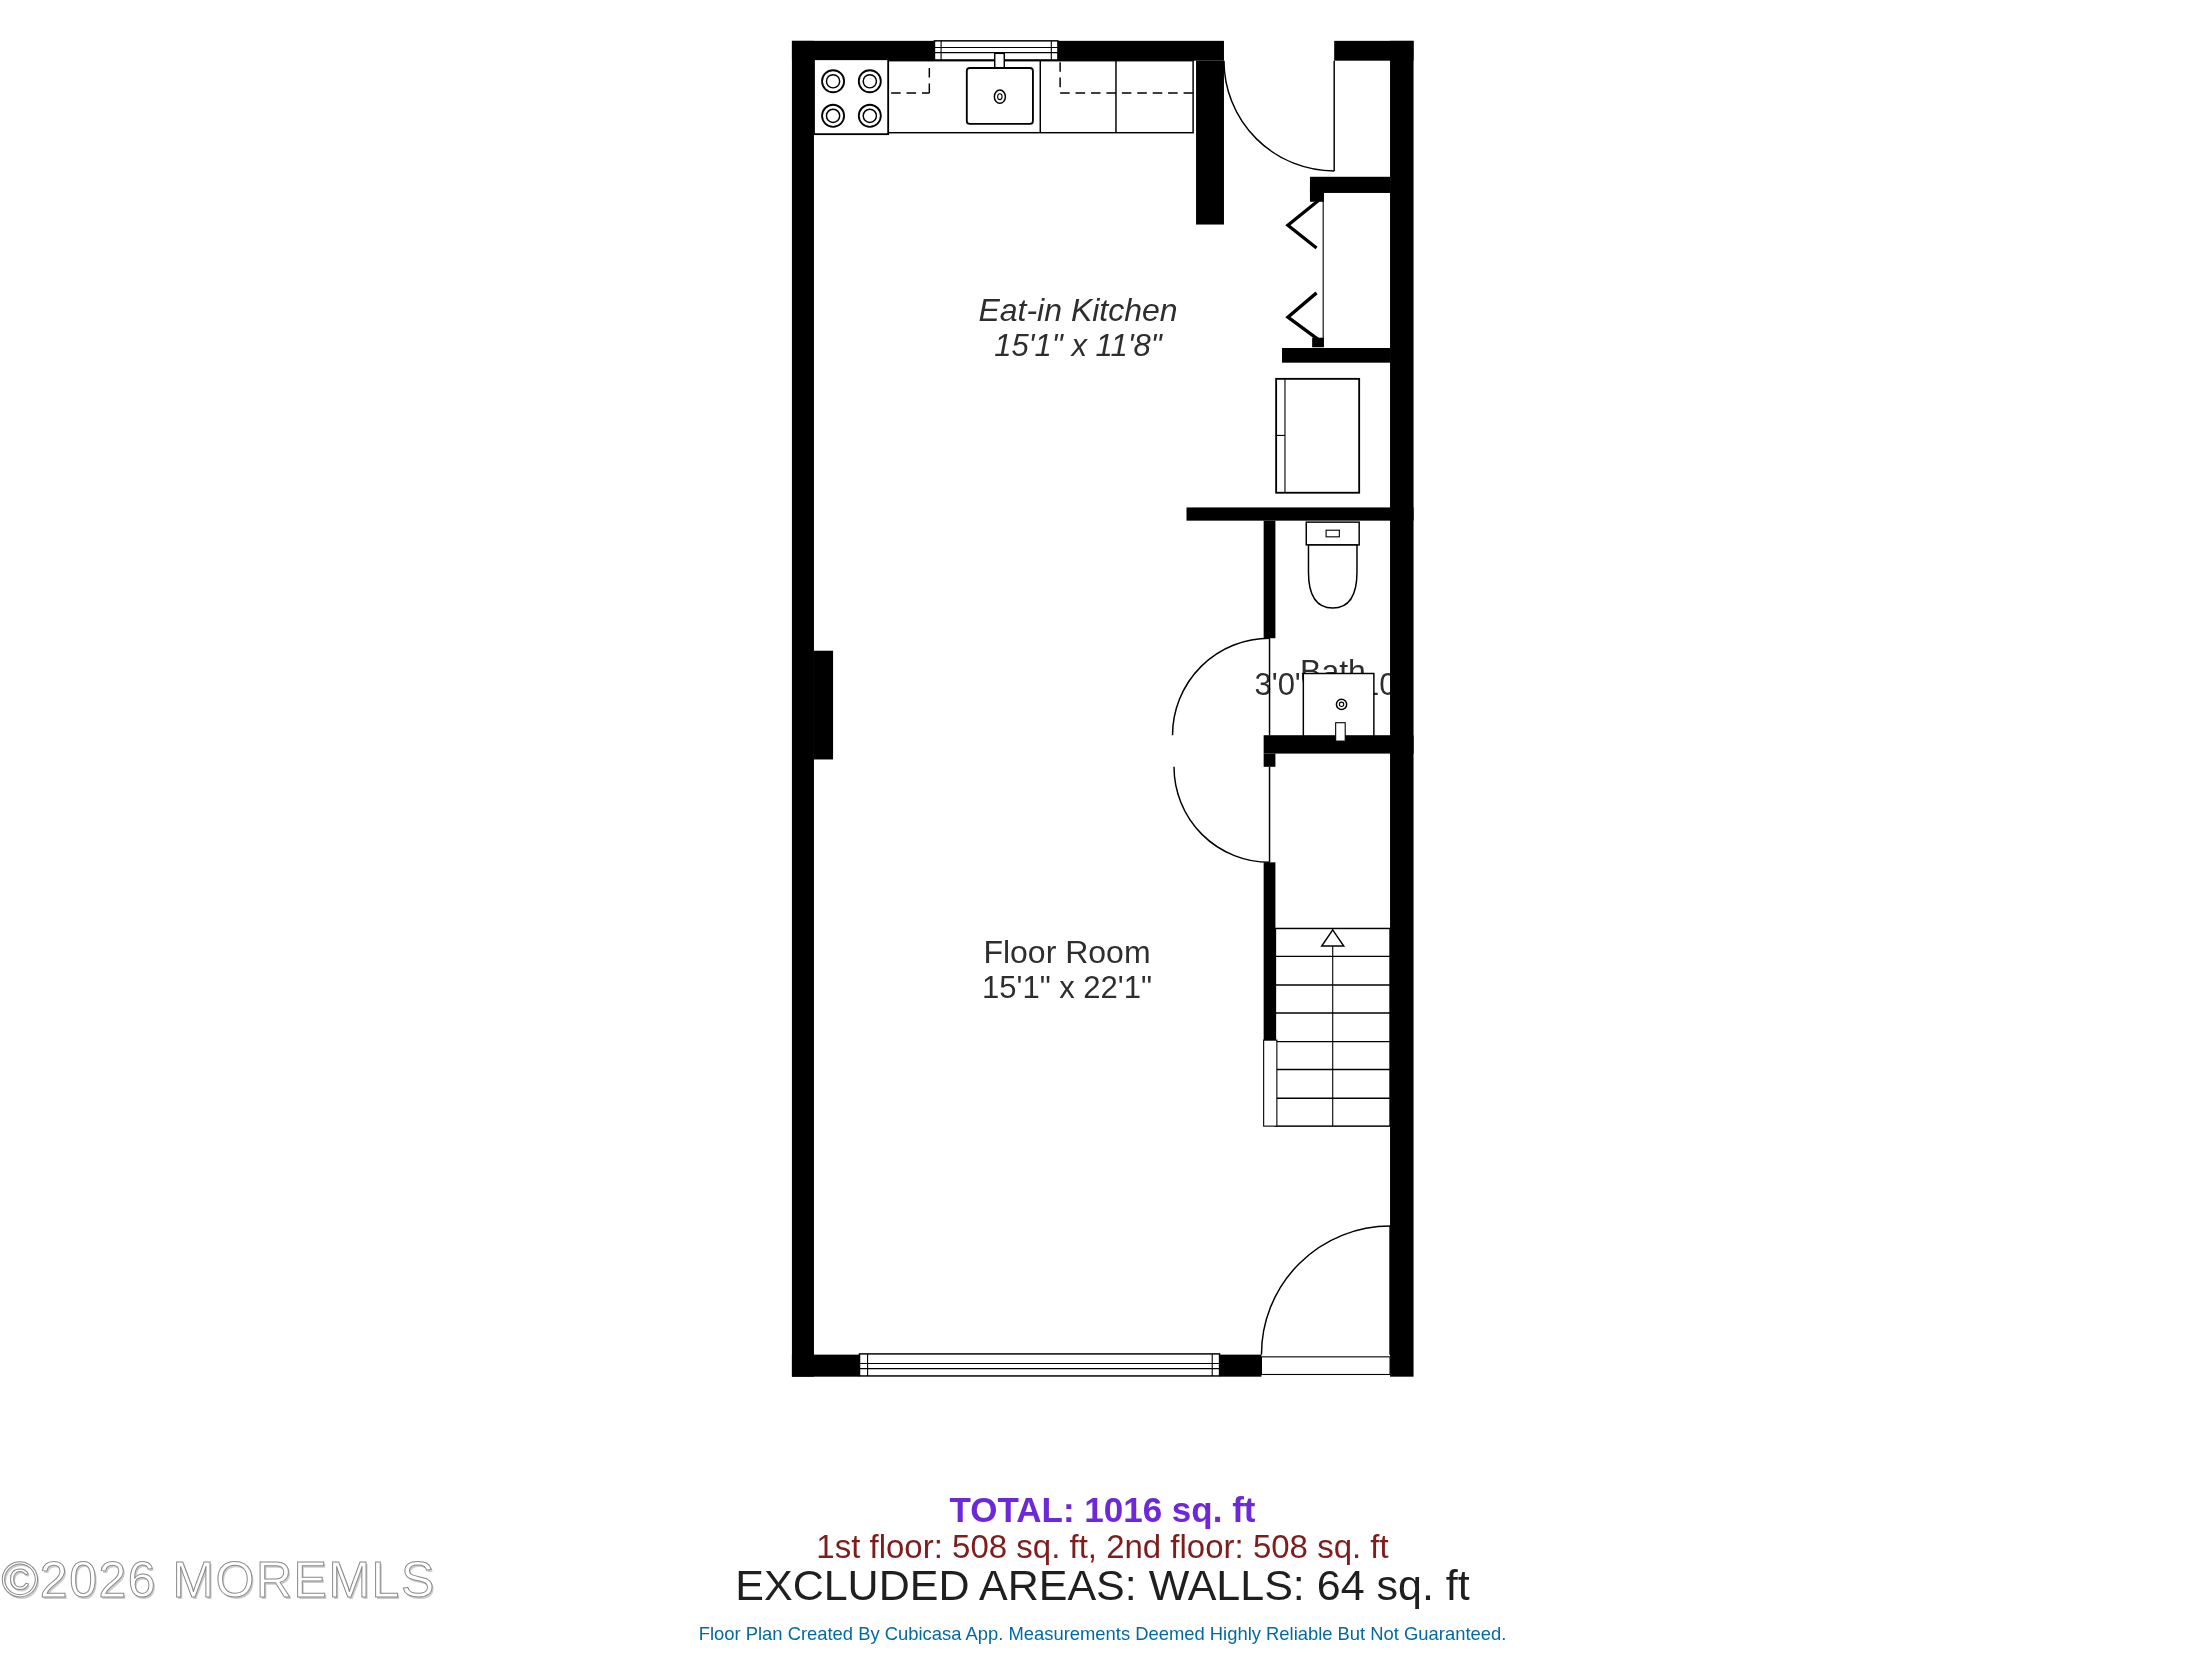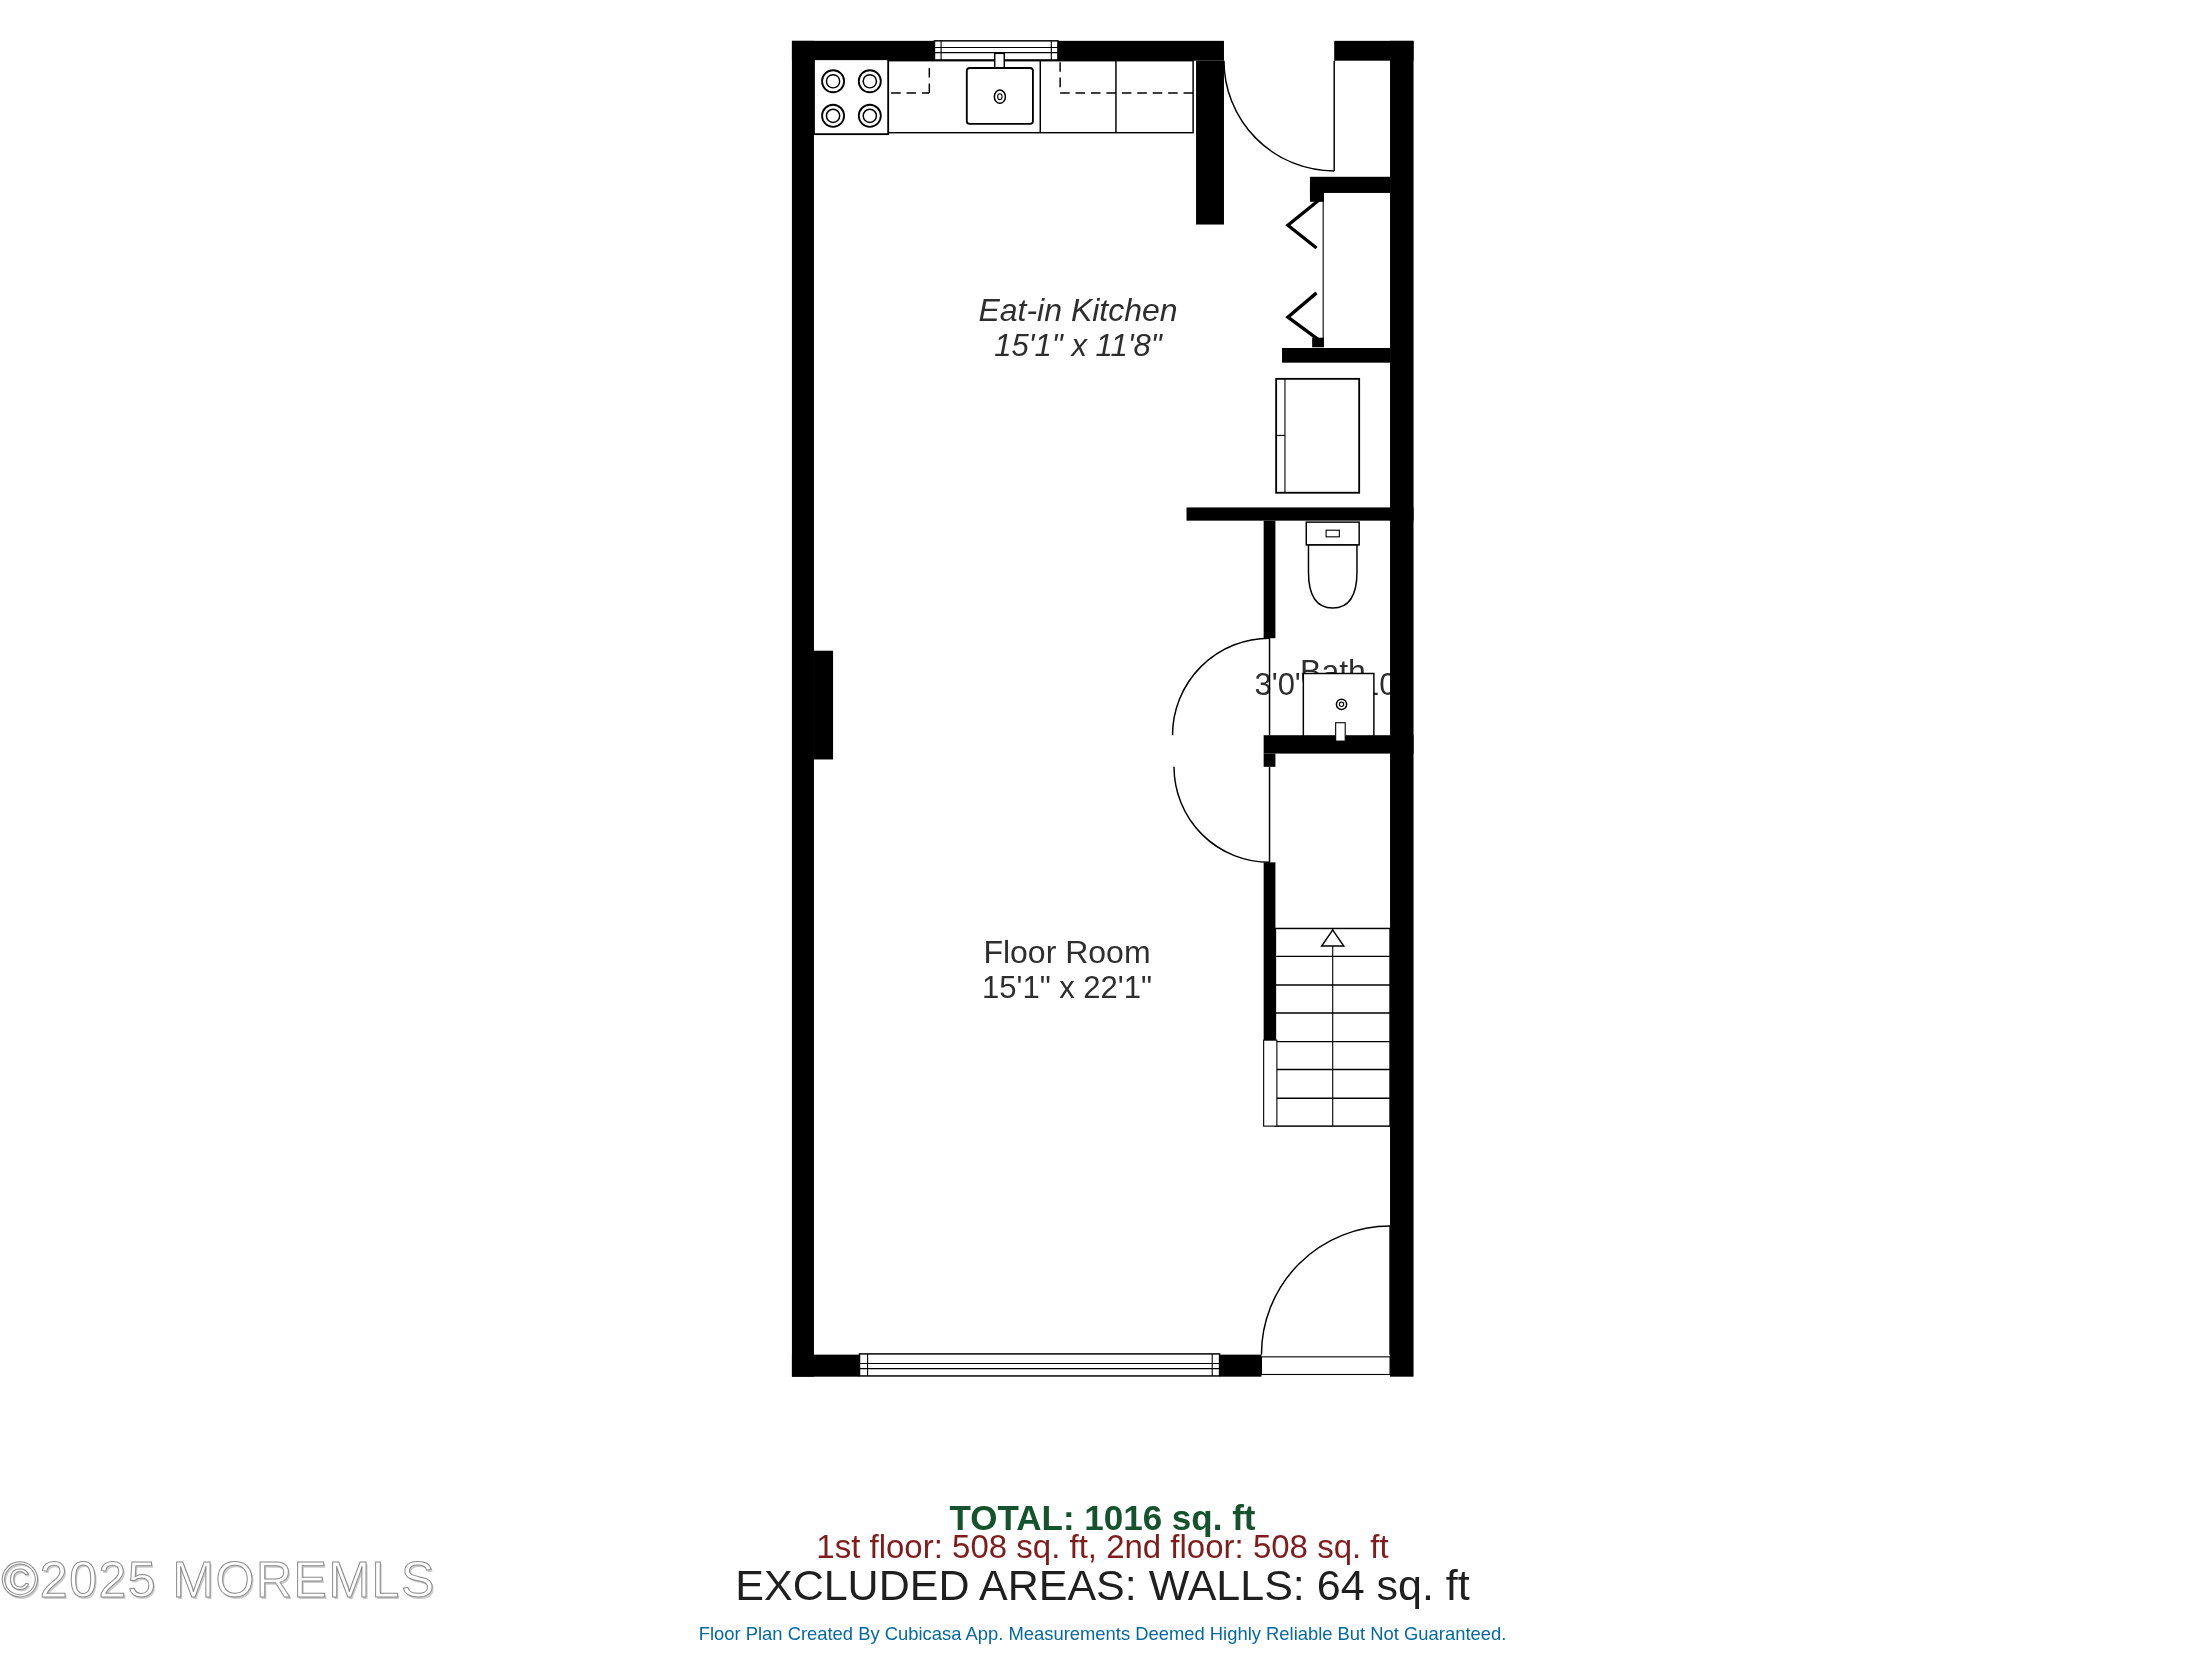--- a/index.html
+++ b/index.html
@@ -8,21 +8,21 @@
     font-family:"Liberation Sans","DejaVu Sans",sans-serif;overflow:hidden;
   }
   #plan-svg{position:absolute;left:764px;top:22px;width:676px;height:1375px;z-index:2;}
   .room-label{
     position:absolute;z-index:1;transform:translateX(-50%);
     text-align:center;color:#2e2e2e;white-space:nowrap;line-height:35px;
   }
   .room-name{font-size:32px;}
   .room-dims{font-size:31px;}
   .footer-line{position:absolute;left:0;width:2205px;text-align:center;z-index:3;}
-  #footer-total{top:1490px;font-size:35px;font-weight:bold;color:#14532d;margin-top:8px;}
+  #footer-total{top:1490px;font-size:35px;font-weight:bold;color:#6d28d9;}
   #footer-floors{top:1528px;font-size:33px;color:#7f1d1d;}
   #footer-excluded{top:1561px;font-size:43px;color:#1f1f1f;}
   #footer-disclaimer{top:1623px;font-size:18.4px;color:#0369a1;}
   #watermark{
     position:absolute;left:1.5px;top:1551px;z-index:3;
     font-size:50px;letter-spacing:1.5px;color:#ffffff;
     -webkit-text-stroke:1px #8a8a8a;
     text-shadow:1.5px 1.5px 0 rgba(110,110,110,0.35);
     white-space:nowrap;
   }
@@ -183,14 +183,14 @@
 <div class="room-label" style="left:1067px;top:935px;">
   <div class="room-name">Floor Room</div>
   <div class="room-dims">15'1" x 22'1"</div>
 </div>
 
 <div class="footer-line" id="footer-total">TOTAL: 1016 sq. ft</div>
 <div class="footer-line" id="footer-floors">1st floor: 508 sq. ft, 2nd floor: 508 sq. ft</div>
 <div class="footer-line" id="footer-excluded">EXCLUDED AREAS: WALLS: 64 sq. ft</div>
 <div class="footer-line" id="footer-disclaimer">Floor Plan Created By Cubicasa App. Measurements Deemed Highly Reliable But Not Guaranteed.</div>
 
-<div id="watermark">©2025 MOREMLS</div>
+<div id="watermark">©2026 MOREMLS</div>
 
 
 </body></html>

